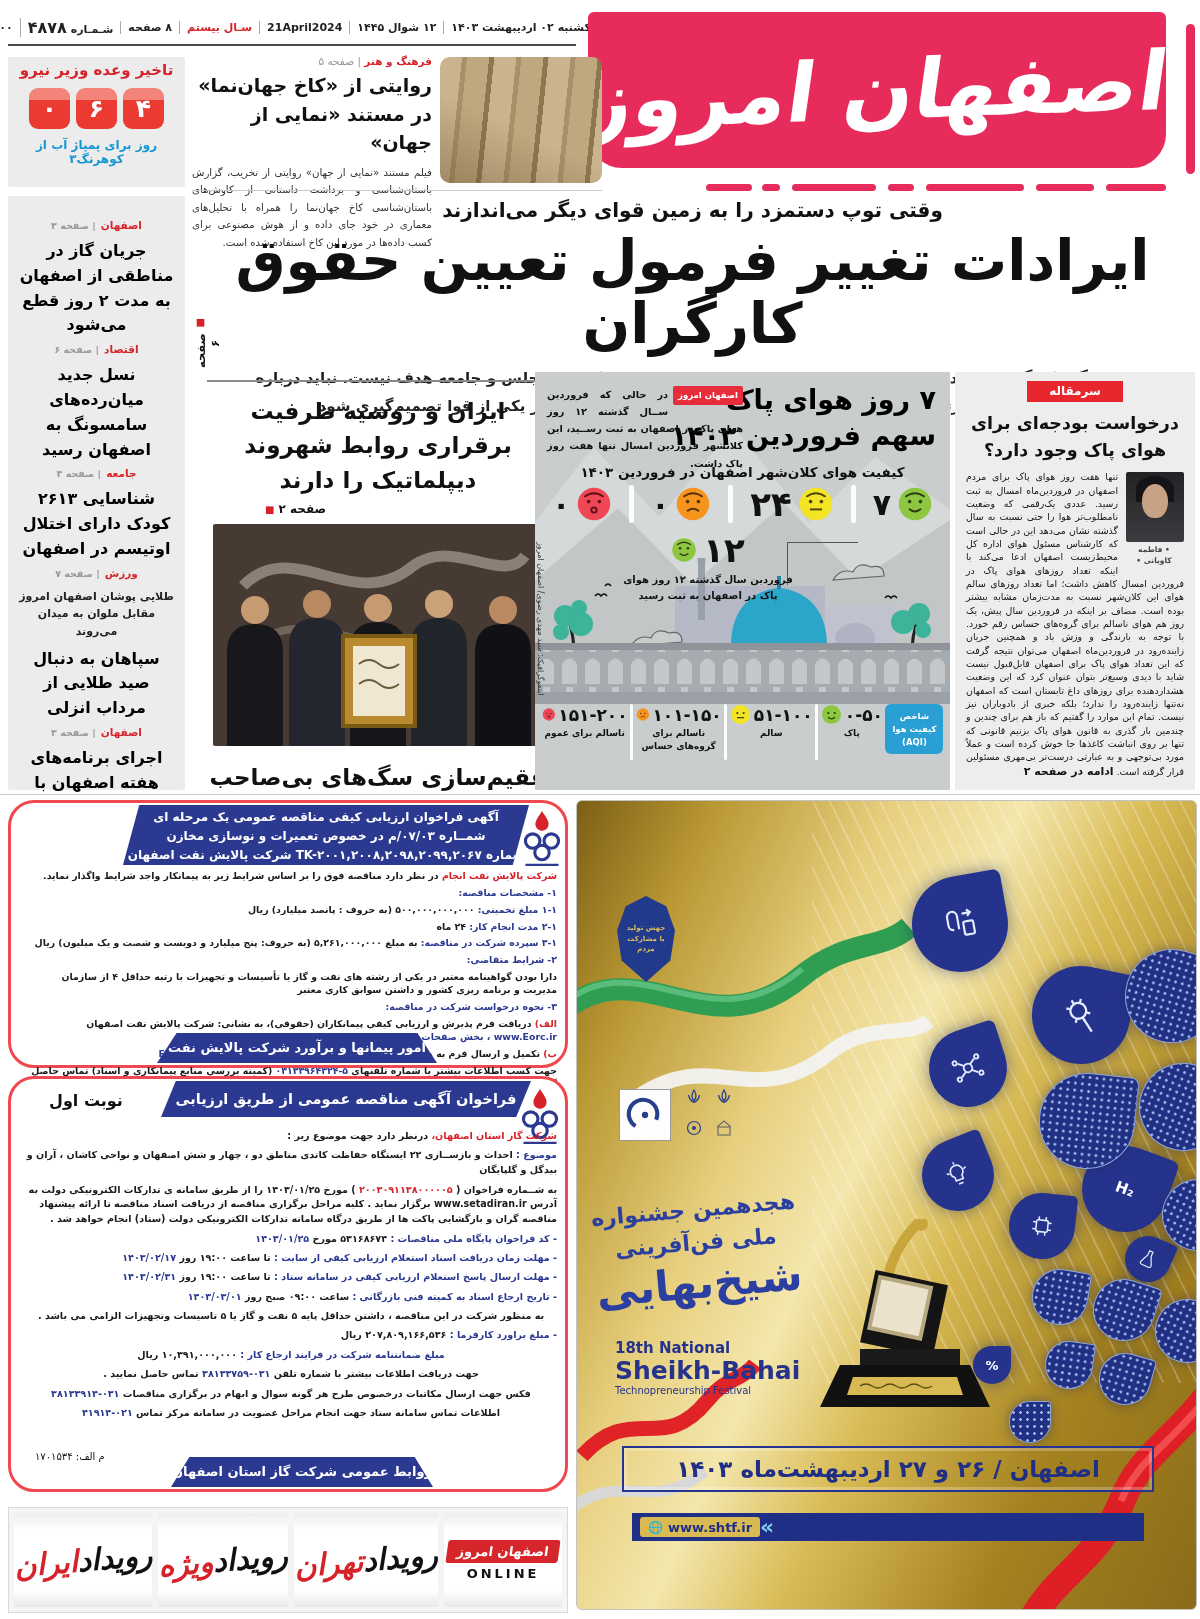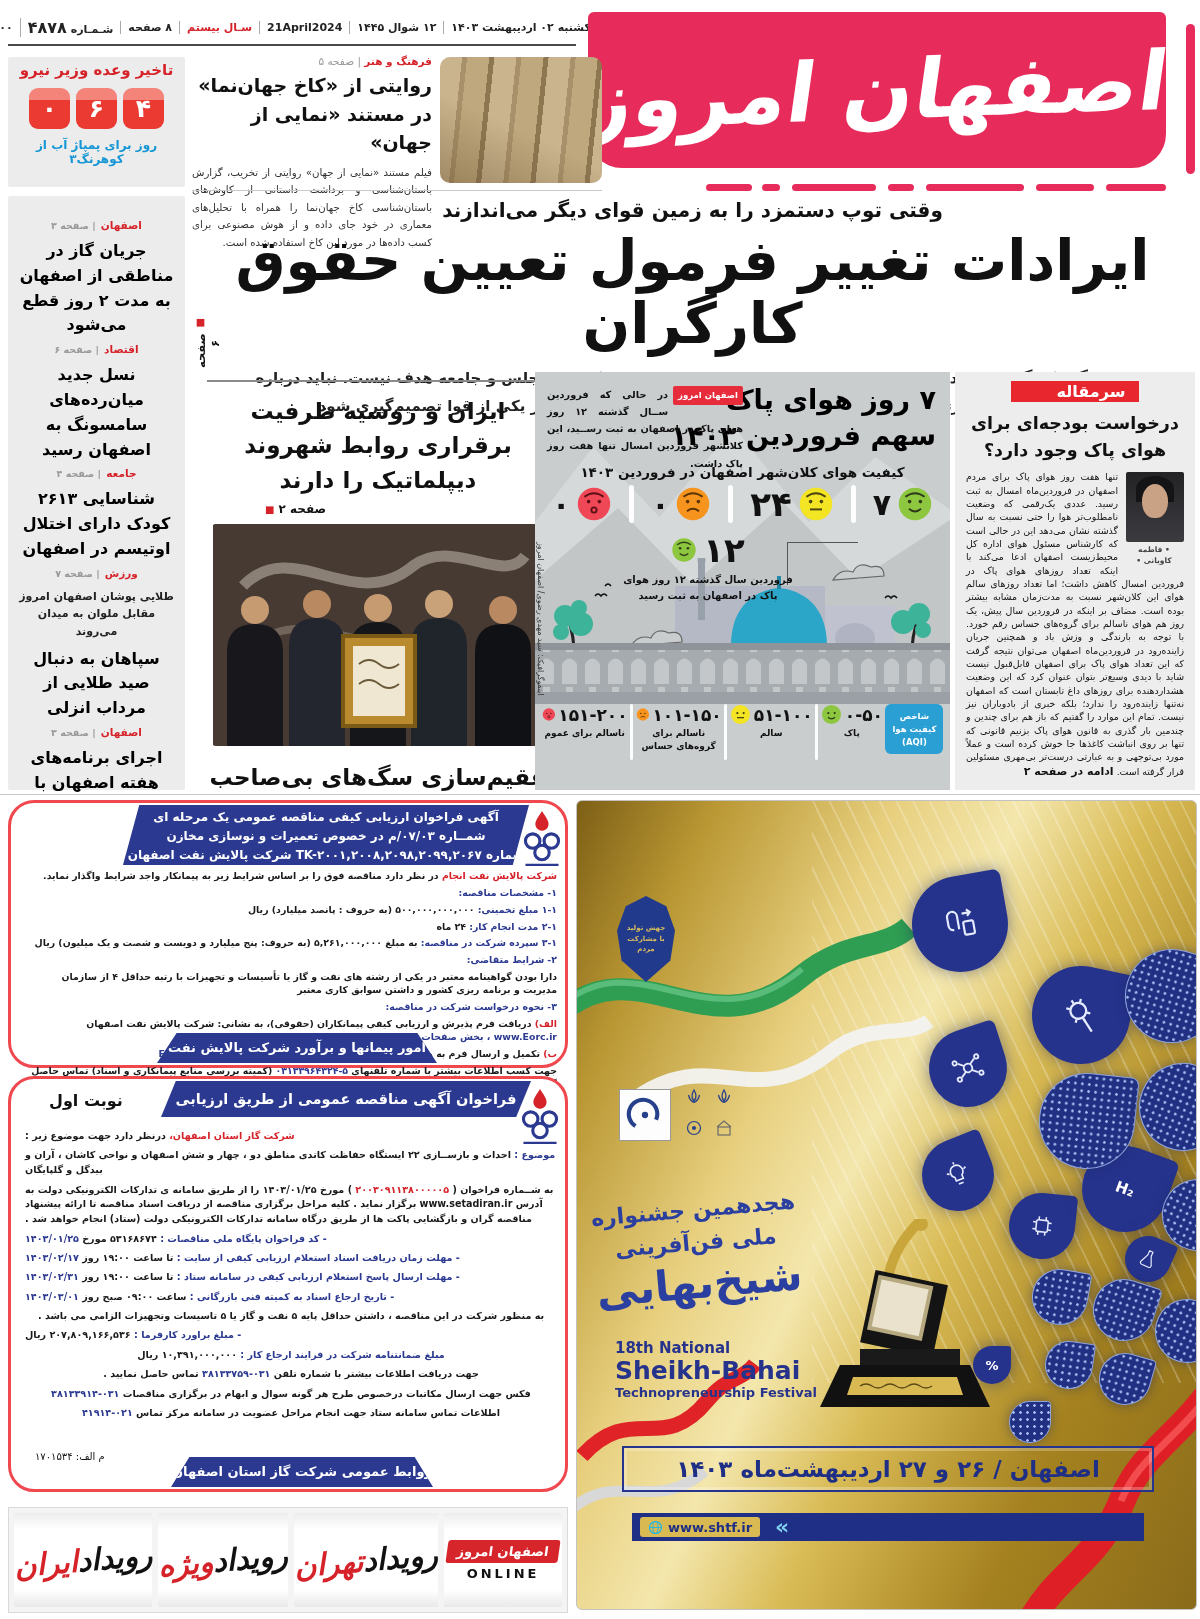--- a/index.html
+++ b/index.html
@@ -72,38 +72,38 @@
   .elbow{position:absolute;left:252px;top:170px;width:70px;height:42px;border-top:1.5px solid #555;border-left:1.5px solid #555;z-index:2;}
   .legend{position:absolute;left:0;top:332px;width:100%;display:flex;direction:rtl;align-items:flex-start;justify-content:space-evenly;padding:0 4px;box-sizing:border-box;z-index:3;}
   .lg{text-align:center;}
   .lg .row{display:flex;align-items:center;justify-content:center;gap:3px;direction:ltr;}
   .lg .rng{font-size:17px;font-weight:900;direction:ltr;}
   .lg .lb{font-size:9px;font-weight:900;line-height:1.45;margin-top:2px;}
   .aqi{background:#2a9fd4;color:#fff;border-radius:6px;width:52px;font-size:8.5px;font-weight:900;text-align:center;padding:6px 3px;line-height:1.5;}
   .credit{position:absolute;left:1px;top:170px;writing-mode:vertical-rl;font-size:8px;color:#333;letter-spacing:.5px;}
   
   .edit{background:#ededee;padding:9px 11px;box-sizing:border-box;}
-  .ed-badge{background:#e8262d;color:#fff;font-size:16px;font-weight:900;width:96px;height:21px;line-height:21px;text-align:center;margin:0 auto;padding-left:32px;}
+  .ed-badge{background:#e8262d;color:#fff;font-size:12px;font-weight:900;width:96px;height:21px;line-height:21px;text-align:center;margin:0 auto;}
   .ed-title{font-size:17.5px;font-weight:900;text-align:center;line-height:1.55;margin:8px 0 6px;}
   .ed-body{font-size:9.4px;line-height:1.42;text-align:justify;color:#111;}
   .ed-float{float:right;width:60px;margin:2px 0 2px 6px;text-align:center;}
   .ed-photo{width:58px;height:70px;background:linear-gradient(#232326,#3c3c40);position:relative;border-radius:2px;}
   .ed-photo .f{position:absolute;left:16px;top:12px;width:26px;height:34px;background:#c9a184;border-radius:50% 50% 46% 46%;}
   .ed-photo .h{position:absolute;left:10px;top:4px;width:38px;height:26px;background:#141416;border-radius:50% 50% 0 0;}
   .ed-name{font-size:7.5px;font-weight:bold;color:#444;margin-top:3px;}
   .ed-more{font-weight:900;font-size:11px;}
   
   .gphoto{border-radius:4px;overflow:hidden;}
   
   .adbox{border:3px solid #f0484f;border-radius:26px;background:#fff;box-sizing:border-box;}
   .adhead{background:#2b3990;color:#fff;font-weight:900;text-align:center;}
   .trap1{clip-path:polygon(4% 0,100% 0,96% 100%,0 100%);}
   .trap2{clip-path:polygon(7% 0,93% 0,100% 100%,0 100%);}
   .adline{font-size:9.4px;line-height:1.42;font-weight:bold;text-align:right;margin-bottom:3.5px;}
-  .adline2{font-size:9.6px;line-height:1.55;font-weight:bold;text-align:left;margin-bottom:4.5px;}
+  .adline2{font-size:9.6px;line-height:1.55;font-weight:bold;text-align:right;margin-bottom:4.5px;}
   .sg.b{color:#2b3990;}
   .sg.r{color:#d6232a;}
   .sg.k{color:#1a1a1a;}
   .dl{direction:ltr;unicode-bidi:embed;}
   .ctr{text-align:center;}
   .maalef{font-weight:400;font-size:10px;}
   
   .poster{overflow:hidden;border:1px solid #c2c2c2;border-radius:6px;
     background:linear-gradient(115deg,#7d5f16 0%,#b99733 14%,#e7cf7e 32%,#f4e7ad 45%,#d9bb55 58%,#a5821f 78%,#8a6b1a 100%);}
   .rays{position:absolute;left:38%;top:0;width:62%;height:72%;opacity:.45;
@@ -118,24 +118,24 @@
   .lfp{position:absolute;border-radius:62% 10% 62% 62%;background:#223083;border:1px solid #8ea4dd;
     background-image:radial-gradient(rgba(170,195,245,.95) 1px,rgba(0,0,0,0) 1.6px);background-size:7px 7px;box-shadow:0 0 12px rgba(25,35,95,.45);}
   .lf .h2t{color:#fff;font-weight:900;font-size:15px;}
   .lf .pct{color:#fff;font-weight:900;font-size:13px;}
   .pfa{position:absolute;left:12px;top:392px;width:215px;text-align:center;color:#2a3f9f;transform:rotate(-5deg);}
   .pfa .l1{font-size:22px;font-weight:900;line-height:1.5;}
   .pfa .l2{font-size:42px;font-weight:900;line-height:1.2;}
   .pen{position:absolute;left:38px;top:538px;color:#26338c;text-align:left;direction:ltr;}
   .pen .e1{font-size:15px;font-weight:900;}
   .pen .e2{font-size:25px;font-weight:900;line-height:1.1;}
-  .pen .e3{font-size:13px;font-weight:700;}
+  .pen .e3{font-size:10px;font-weight:400;}
   .pdate{position:absolute;left:45px;top:645px;width:528px;height:42px;border:2px solid #24348f;box-shadow:inset 0 0 0 3px rgba(255,255,255,.25);
     display:flex;align-items:center;justify-content:center;color:#1f2f86;font-size:23px;font-weight:900;}
-  .purl{position:absolute;left:55px;top:712px;width:512px;height:28px;background:#1f2f86;display:flex;align-items:center;direction:ltr;padding:0 8px;gap:15px;box-sizing:border-box;}
+  .purl{position:absolute;left:55px;top:712px;width:512px;height:28px;background:#1f2f86;display:flex;align-items:center;direction:ltr;padding:0 8px;gap:0;box-sizing:border-box;}
   .uchip{background:#d8b952;border-radius:3px;height:20px;display:flex;align-items:center;gap:5px;padding:0 8px;direction:ltr;}
   .uchip span{color:#1f2f86;font-weight:900;font-size:13px;}
   .chev{color:#7fd0f0;font-size:22px;font-weight:900;line-height:1;}
   
   .fstrip{display:flex;direction:rtl;border:1px solid #d9d9d9;background:#f4f4f4;box-sizing:border-box;padding:5px;gap:6px;}
   .fcell{flex:1;background:linear-gradient(#ededed,#fff 18%,#fff 82%,#e9e9e9);display:flex;flex-direction:column;align-items:center;justify-content:center;}
   .roydad{font-size:30px;font-weight:900;font-style:italic;transform:rotate(-5deg);white-space:nowrap;}
   .roydad .w2{color:#d6232a;}
   .embox{background:#d6262b;color:#fff;font-size:13px;font-weight:900;padding:4px 10px;border-radius:3px;transform:skewX(-8deg);}
   .online{color:#111;font-weight:900;font-size:13px;letter-spacing:3px;margin-top:3px;font-style:normal;}

